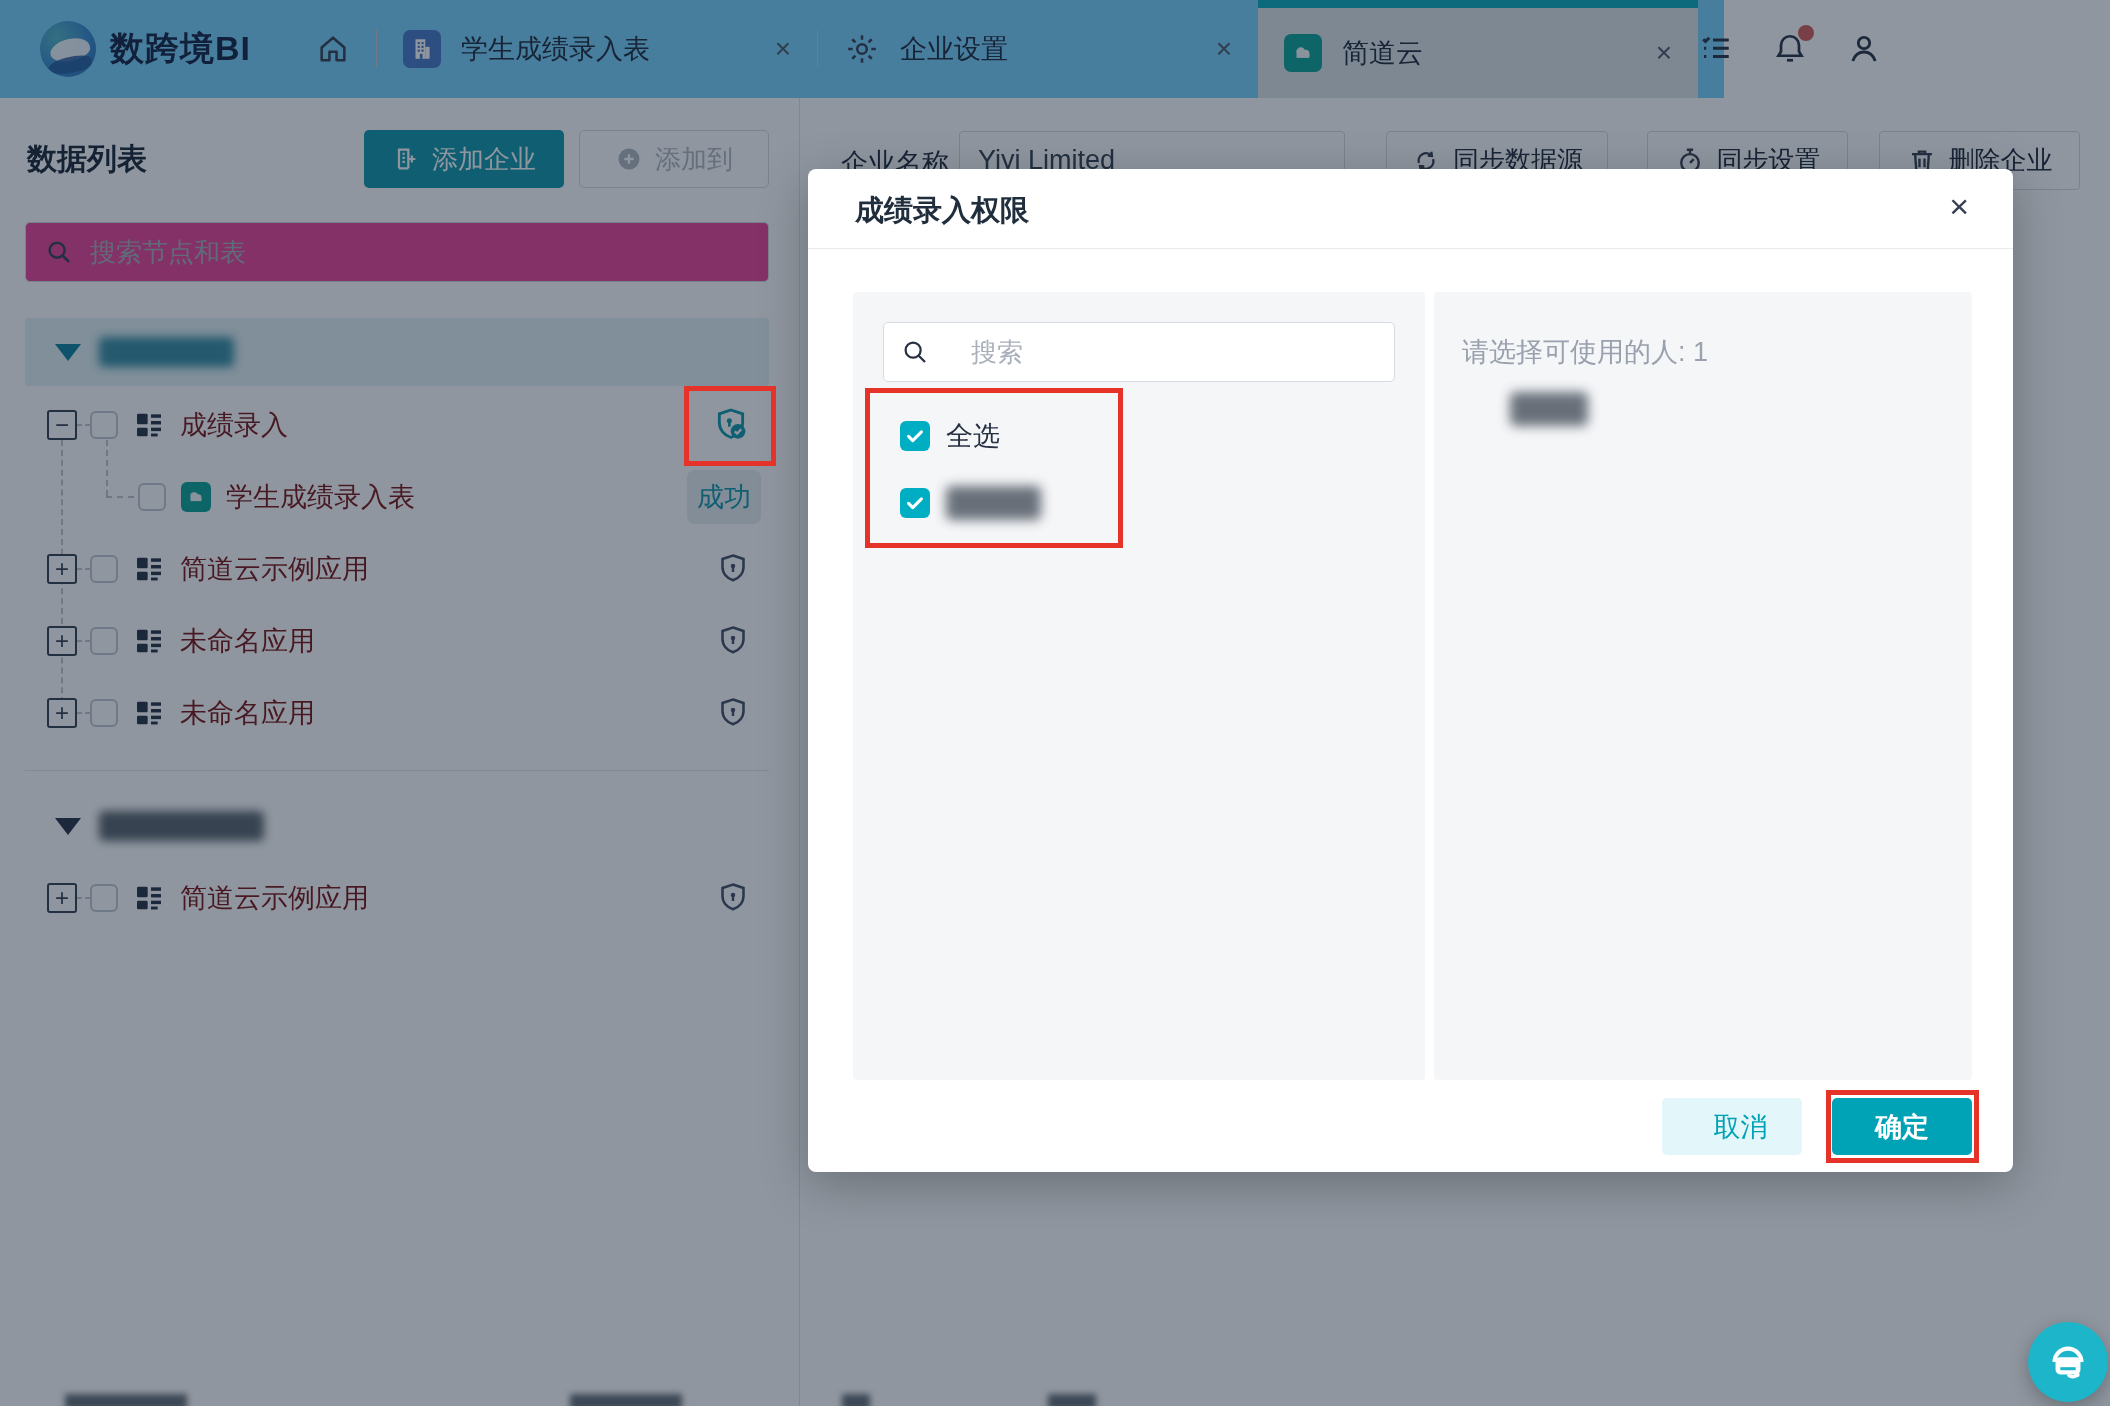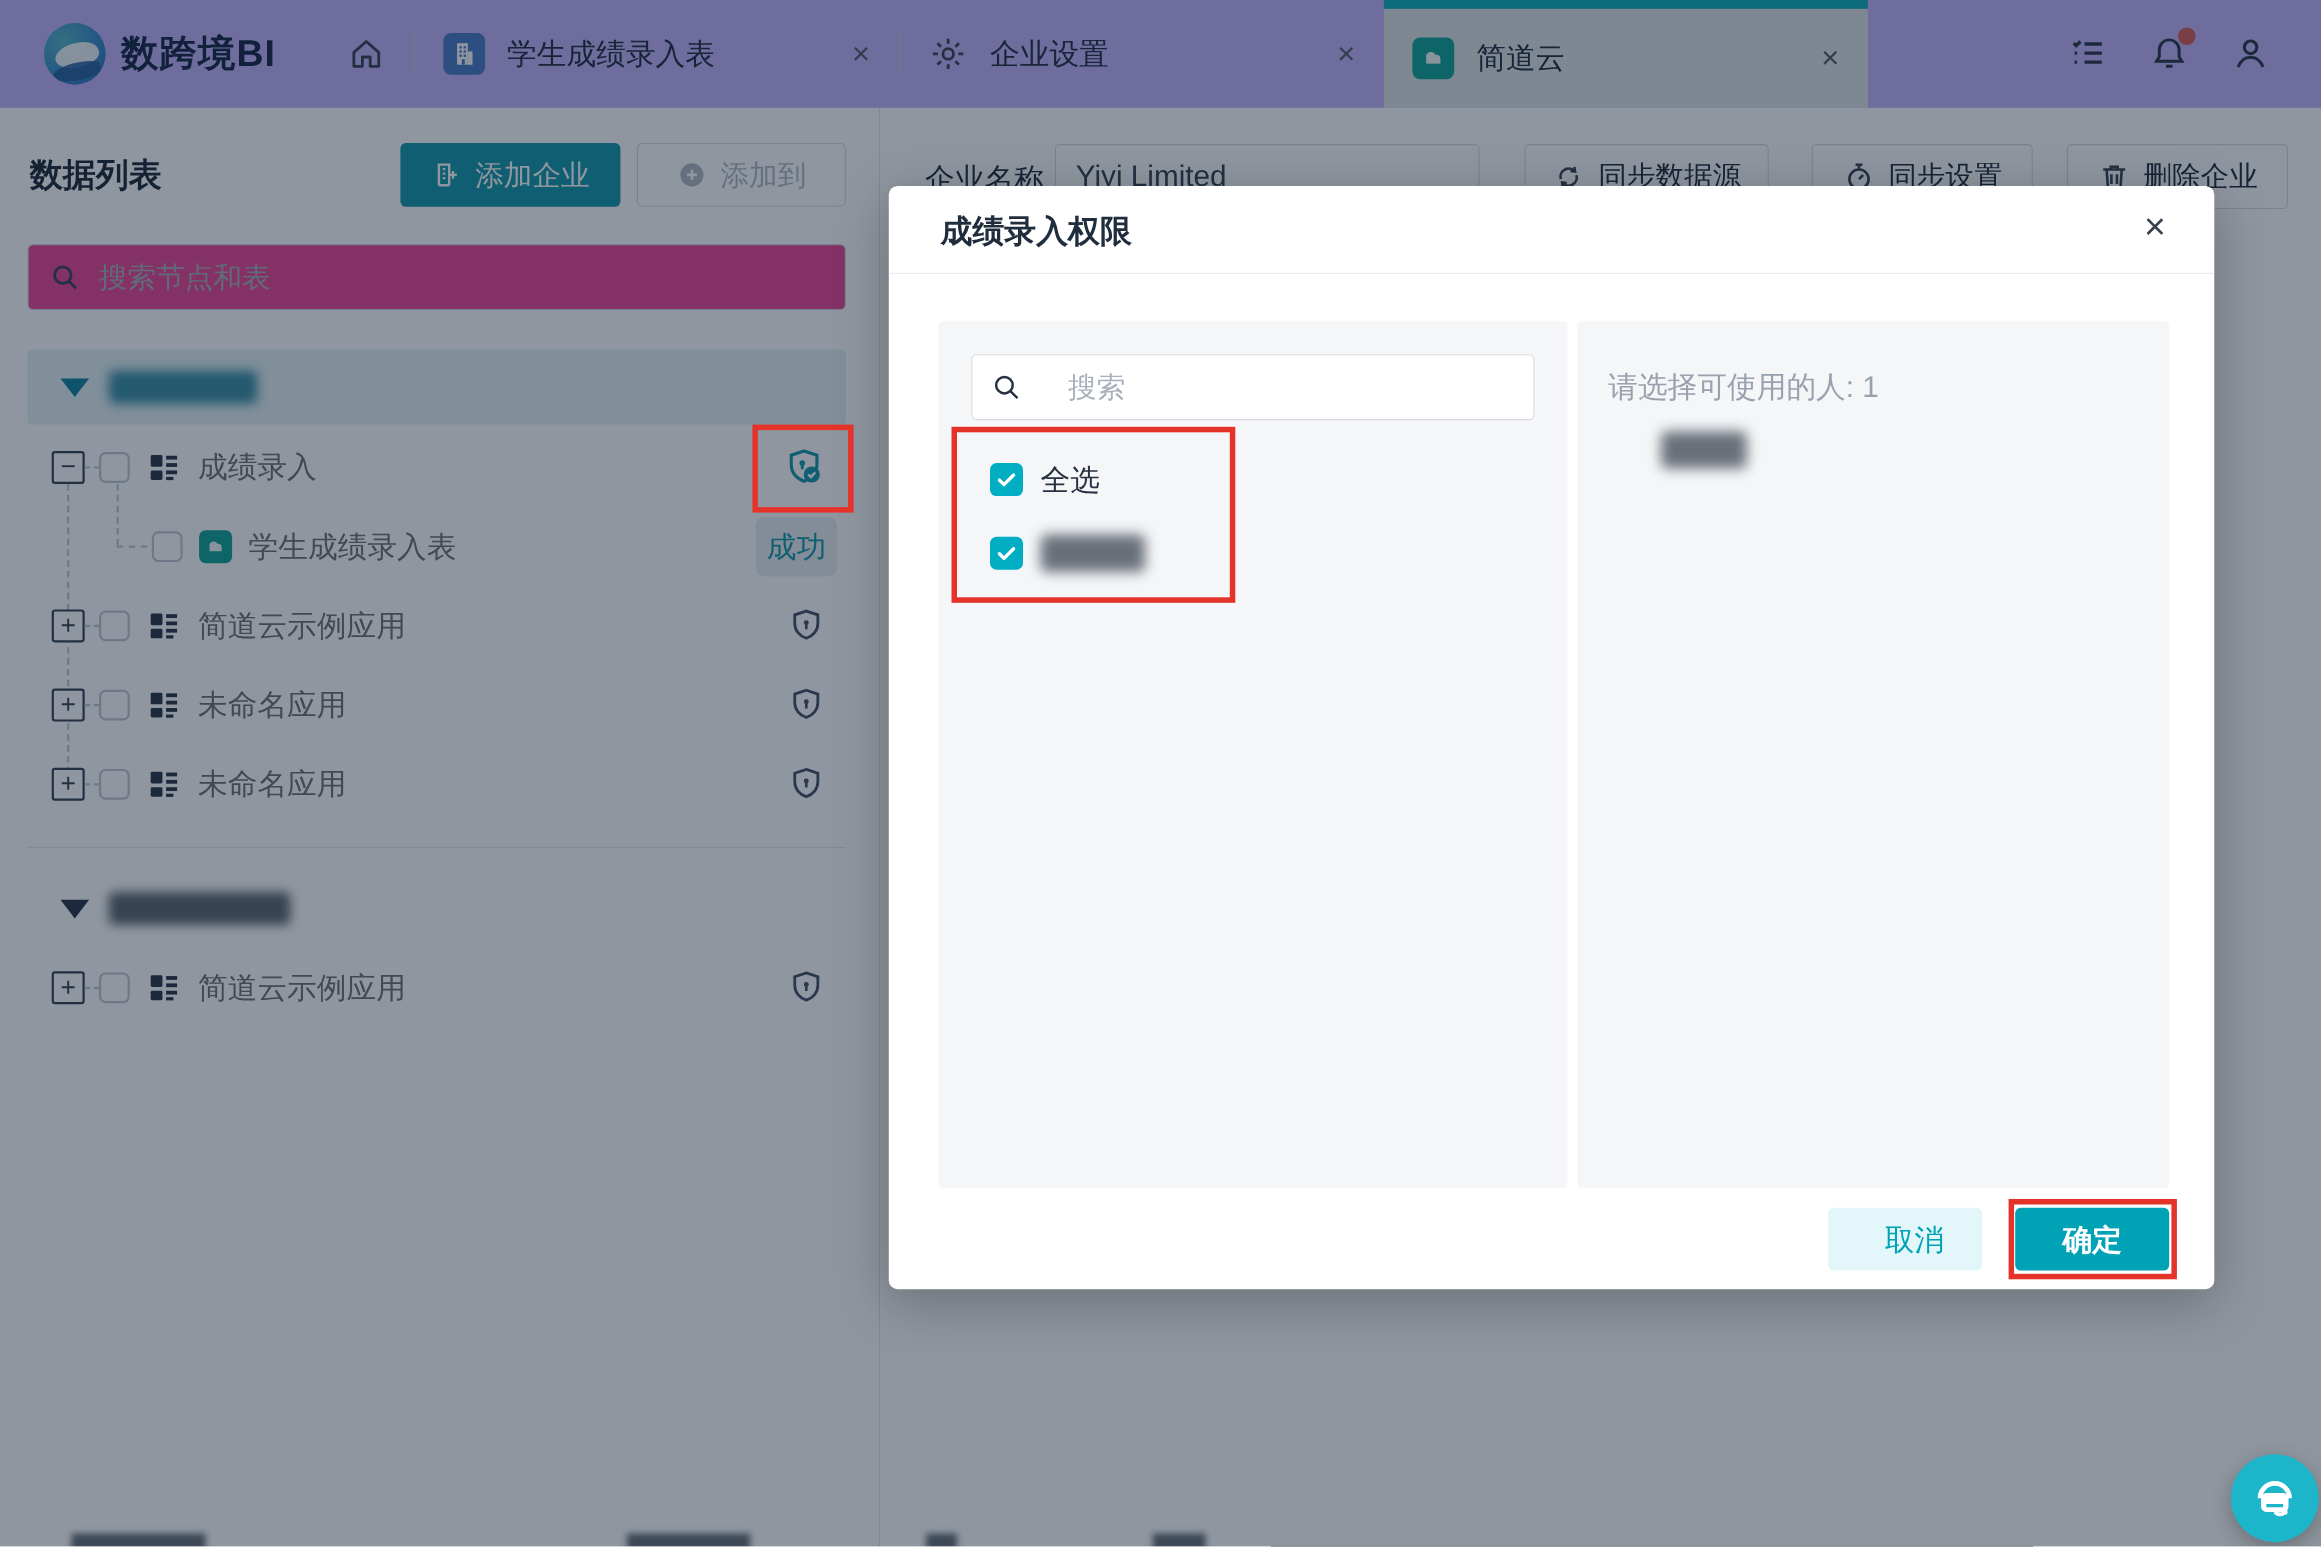--- a/index.html
+++ b/index.html
@@ -1,21 +1,21 @@
 <!DOCTYPE html>
 <html><head>
 <meta charset="utf-8">
 <style>
   html,body{margin:0;padding:0;}
   body{font-family:"Liberation Sans","DejaVu Sans",sans-serif;background:#fff;}
   #app{position:relative;width:2110px;height:1406px;overflow:hidden;background:#fff;}
   svg{display:block;}
 
   
-  .topbar{position:absolute;left:0;top:0;width:2110px;height:98px;background:#c4b5fd;display:flex;align-items:stretch;z-index:2;}
+  .topbar{position:absolute;left:0;top:0;width:1724px;height:98px;background:#7dd3fc;display:flex;align-items:stretch;z-index:2;}
   .brand{display:flex;align-items:center;padding-left:40px;width:250px;flex:0 0 auto;}
   .brand-logo{width:56px;height:56px;border-radius:50%;background:radial-gradient(circle at 30% 30%,#59b9c9,#3f8fd0 55%,#2f6db8);position:relative;overflow:hidden;flex:0 0 auto;}
   .brand-logo:before{content:"";position:absolute;left:10px;top:18px;width:40px;height:22px;background:#fff;border-radius:50% 60% 40% 60%;transform:rotate(-18deg);opacity:.9;}
   .brand-logo:after{content:"";position:absolute;left:8px;bottom:4px;width:44px;height:16px;background:#2a5f9e;border-radius:60% 40% 50% 50%;transform:rotate(-10deg);opacity:.85;}
   .brand-name{font-size:34px;font-weight:bold;color:#1c2a49;margin-left:14px;letter-spacing:1px;white-space:nowrap;}
   .home-btn{width:86px;display:flex;align-items:center;justify-content:center;flex:0 0 auto;cursor:pointer;}
   .tb-sep{width:1px;background:#c9ced6;margin:30px 0;flex:0 0 auto;}
   .tab{width:440px;flex:0 0 auto;display:flex;align-items:center;padding:0 26px;box-sizing:border-box;position:relative;cursor:pointer;}
   .tab .tab-label{font-size:27px;color:#273142;margin-left:20px;white-space:nowrap;}
   .tab .tab-close{margin-left:auto;font-size:28px;color:#555e6b;line-height:1;cursor:pointer;}
@@ -42,21 +42,21 @@
   .co-row{border-radius:4px;background:#e3f2f5;}
   .tri{width:0;height:0;border-left:13px solid transparent;border-right:13px solid transparent;border-top:17px solid #1486A0;margin:0 0 0 30px;flex:0 0 auto;}
   .tri.dark{border-top-color:#2e3a4c;}
   .blob{border-radius:5px;filter:blur(5px);}
   .blob.teal{width:135px;height:30px;background:#1f7f99;margin-left:18px;opacity:.85;}
   .blob.dark{width:165px;height:30px;background:#39434f;margin-left:18px;opacity:.8;}
   .expand{width:30px;height:30px;border:2px solid #3a4556;border-radius:3px;background:#fff;color:#3a4556;font-size:24px;line-height:26px;text-align:center;box-sizing:border-box;flex:0 0 auto;cursor:pointer;}
   .dash{width:13px;border-top:2px dashed #c3c9d2;flex:0 0 auto;}
   .cbx{width:28px;height:28px;border:2px solid #c3c9d2;border-radius:6px;background:#fff;box-sizing:border-box;flex:0 0 auto;cursor:pointer;}
   .appico{margin-left:15px;flex:0 0 auto;}
-  .tlabel{font-size:27px;color:#737373;margin-left:15px;white-space:nowrap;}
+  .tlabel{font-size:27px;color:#7f1d1d;margin-left:15px;white-space:nowrap;}
   .tealico{width:30px;height:30px;border-radius:6px;background:#14A79B;display:flex;align-items:center;justify-content:center;margin-left:15px;flex:0 0 auto;}
   .shield{margin-left:auto;margin-right:18px;flex:0 0 auto;cursor:pointer;}
   .badge{margin-left:auto;margin-right:8px;width:74px;height:54px;border-radius:8px;background:#eaeef2;color:#1799AB;font-size:27px;display:flex;align-items:center;justify-content:center;}
   .vdash{position:absolute;border-left:2px dashed #c3c9d2;width:0;}
   .hdash{position:absolute;border-top:2px dashed #c3c9d2;height:0;}
   .sb-div{position:absolute;left:25px;right:30px;top:672px;border-top:1px solid #e5e8ec;}
 
   
   .mainc{position:absolute;left:800px;top:98px;right:0;bottom:0;background:#fff;z-index:1;}
   .co-label{position:absolute;left:41px;top:47px;font-size:27px;font-weight:normal;color:#273142;}

